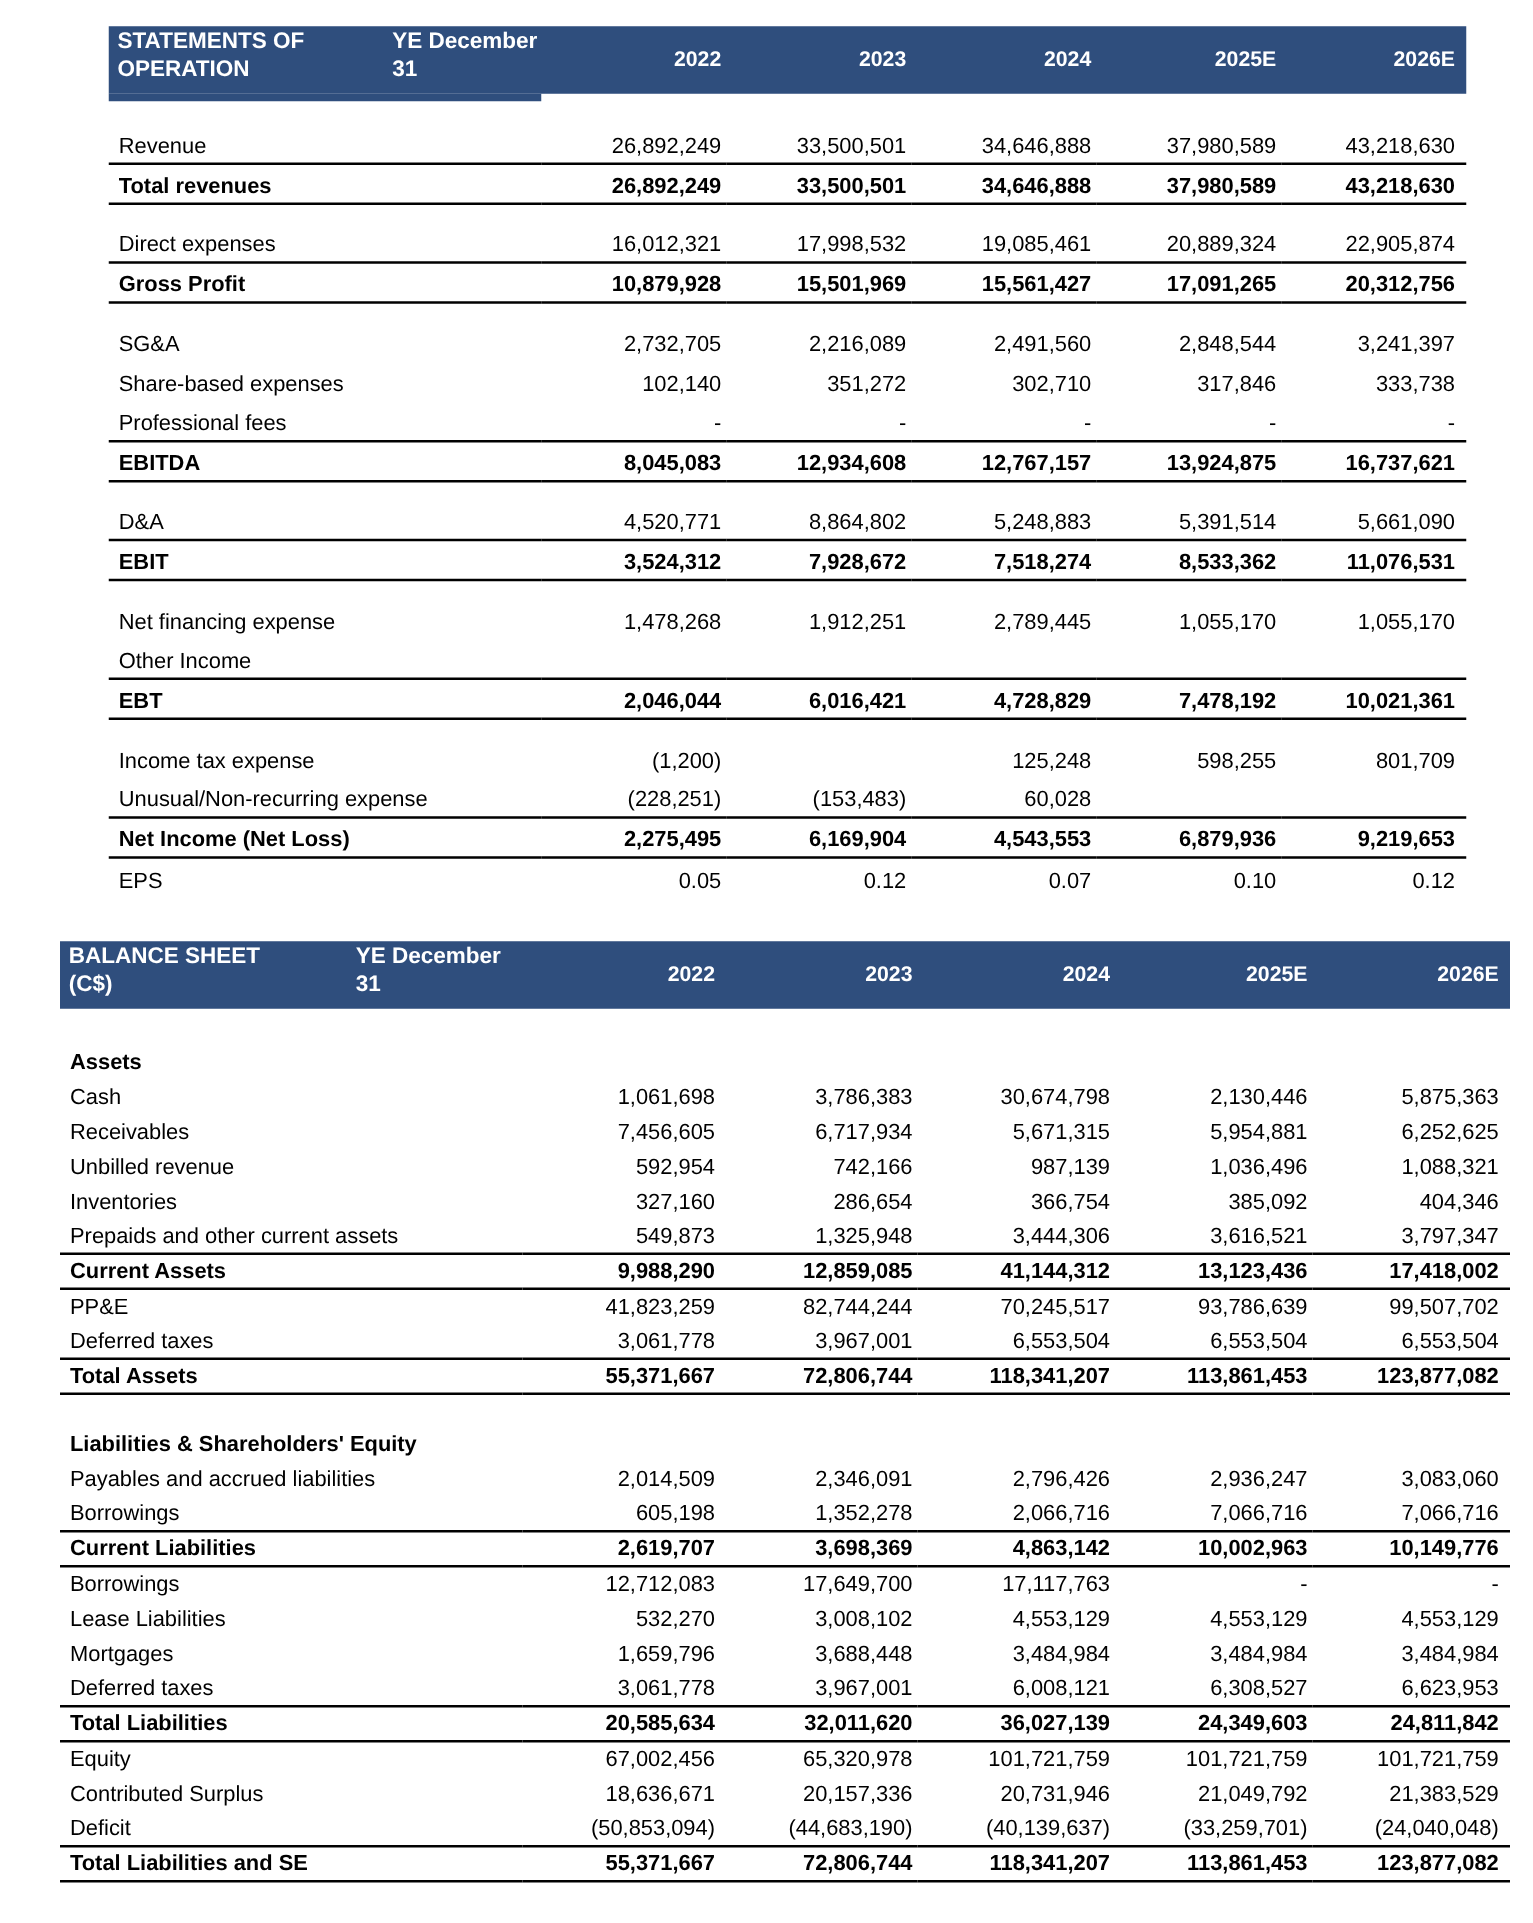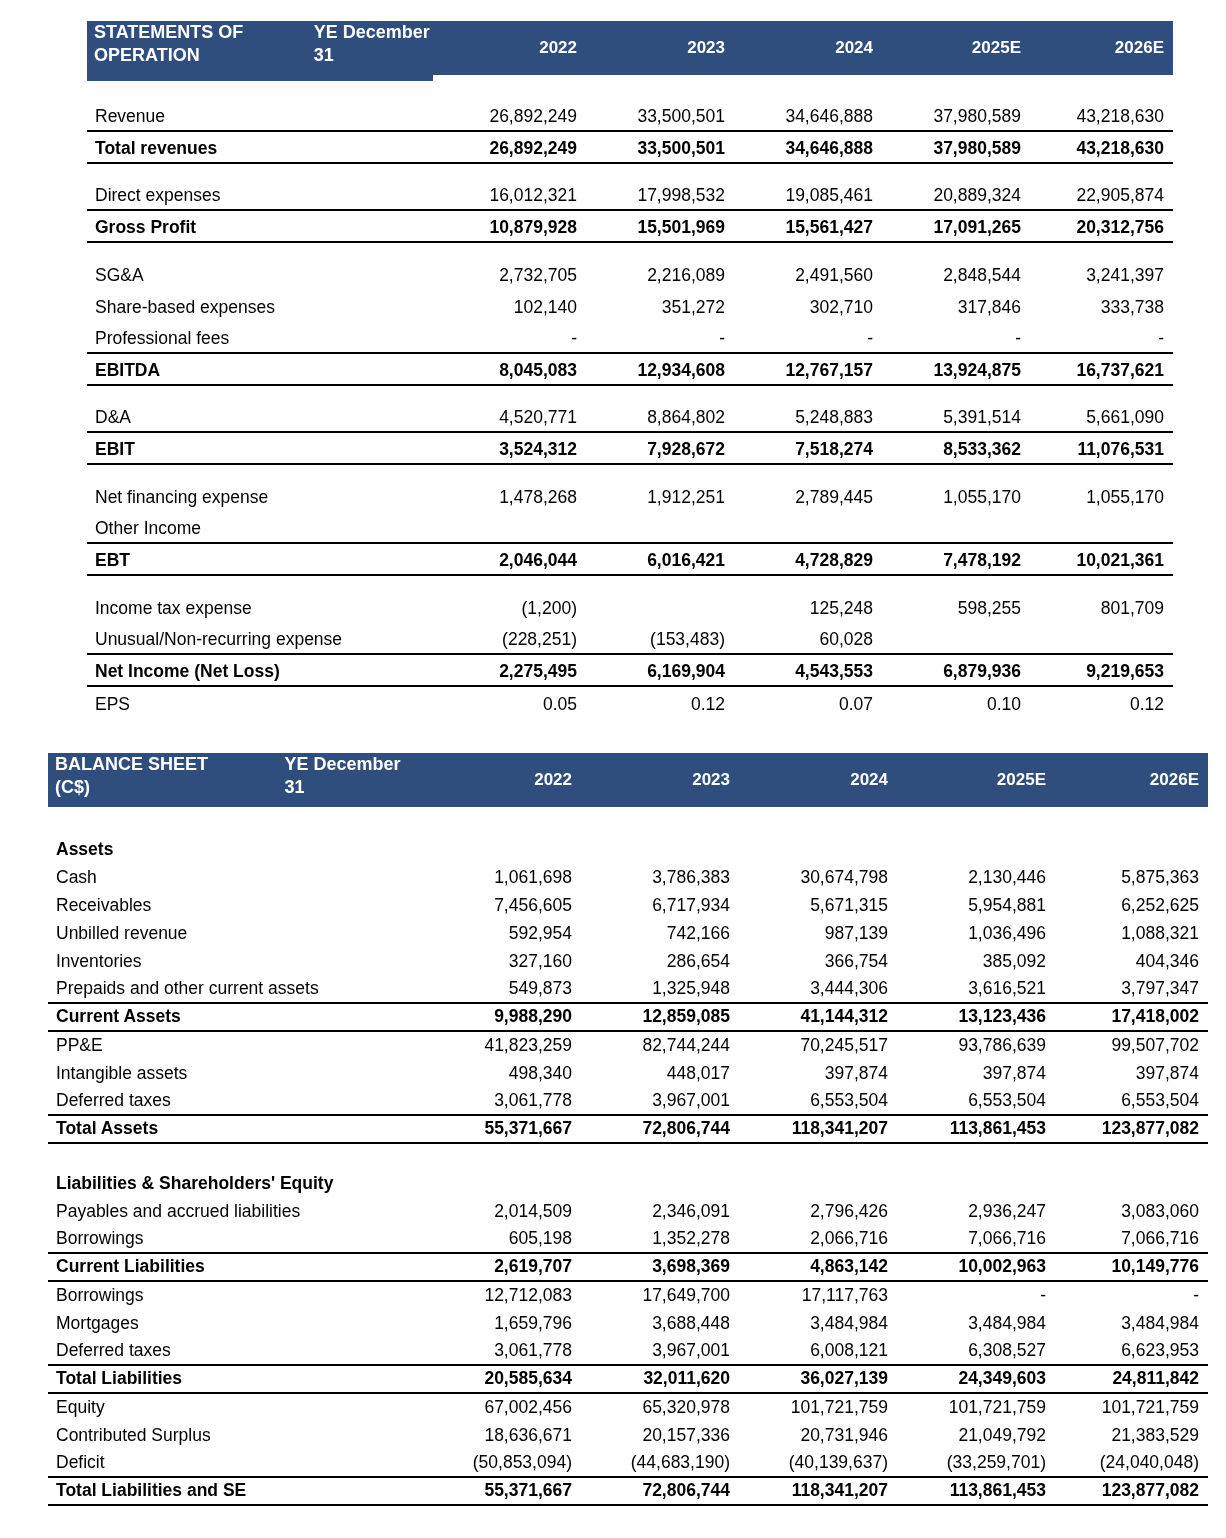--- a/index.html
+++ b/index.html
@@ -313,28 +313,20 @@
         </tr>
         <tr class="item">
           <td class="lab">PP&amp;E</td>
           <td class="num">41,823,259</td>
           <td class="num">82,744,244</td>
           <td class="num">70,245,517</td>
           <td class="num">93,786,639</td>
           <td class="num">99,507,702</td>
         </tr>
         <tr class="item">
-          <td class="lab">Intangible assets</td>
-          <td class="num">498,340</td>
-          <td class="num">448,017</td>
-          <td class="num">397,874</td>
-          <td class="num">397,874</td>
-          <td class="num">397,874</td>
-        </tr>
-        <tr class="item">
           <td class="lab">Deferred taxes</td>
           <td class="num">3,061,778</td>
           <td class="num">3,967,001</td>
           <td class="num">6,553,504</td>
           <td class="num">6,553,504</td>
           <td class="num">6,553,504</td>
         </tr>
         <tr class="total">
           <td class="lab">Total Assets</td>
           <td class="num">55,371,667</td>
@@ -380,20 +372,28 @@
         </tr>
         <tr class="item">
           <td class="lab">Borrowings</td>
           <td class="num">12,712,083</td>
           <td class="num">17,649,700</td>
           <td class="num">17,117,763</td>
           <td class="num">-</td>
           <td class="num">-</td>
         </tr>
         <tr class="item">
+          <td class="lab">Lease Liabilities</td>
+          <td class="num">532,270</td>
+          <td class="num">3,008,102</td>
+          <td class="num">4,553,129</td>
+          <td class="num">4,553,129</td>
+          <td class="num">4,553,129</td>
+        </tr>
+        <tr class="item">
           <td class="lab">Mortgages</td>
           <td class="num">1,659,796</td>
           <td class="num">3,688,448</td>
           <td class="num">3,484,984</td>
           <td class="num">3,484,984</td>
           <td class="num">3,484,984</td>
         </tr>
         <tr class="item">
           <td class="lab">Deferred taxes</td>
           <td class="num">3,061,778</td>

